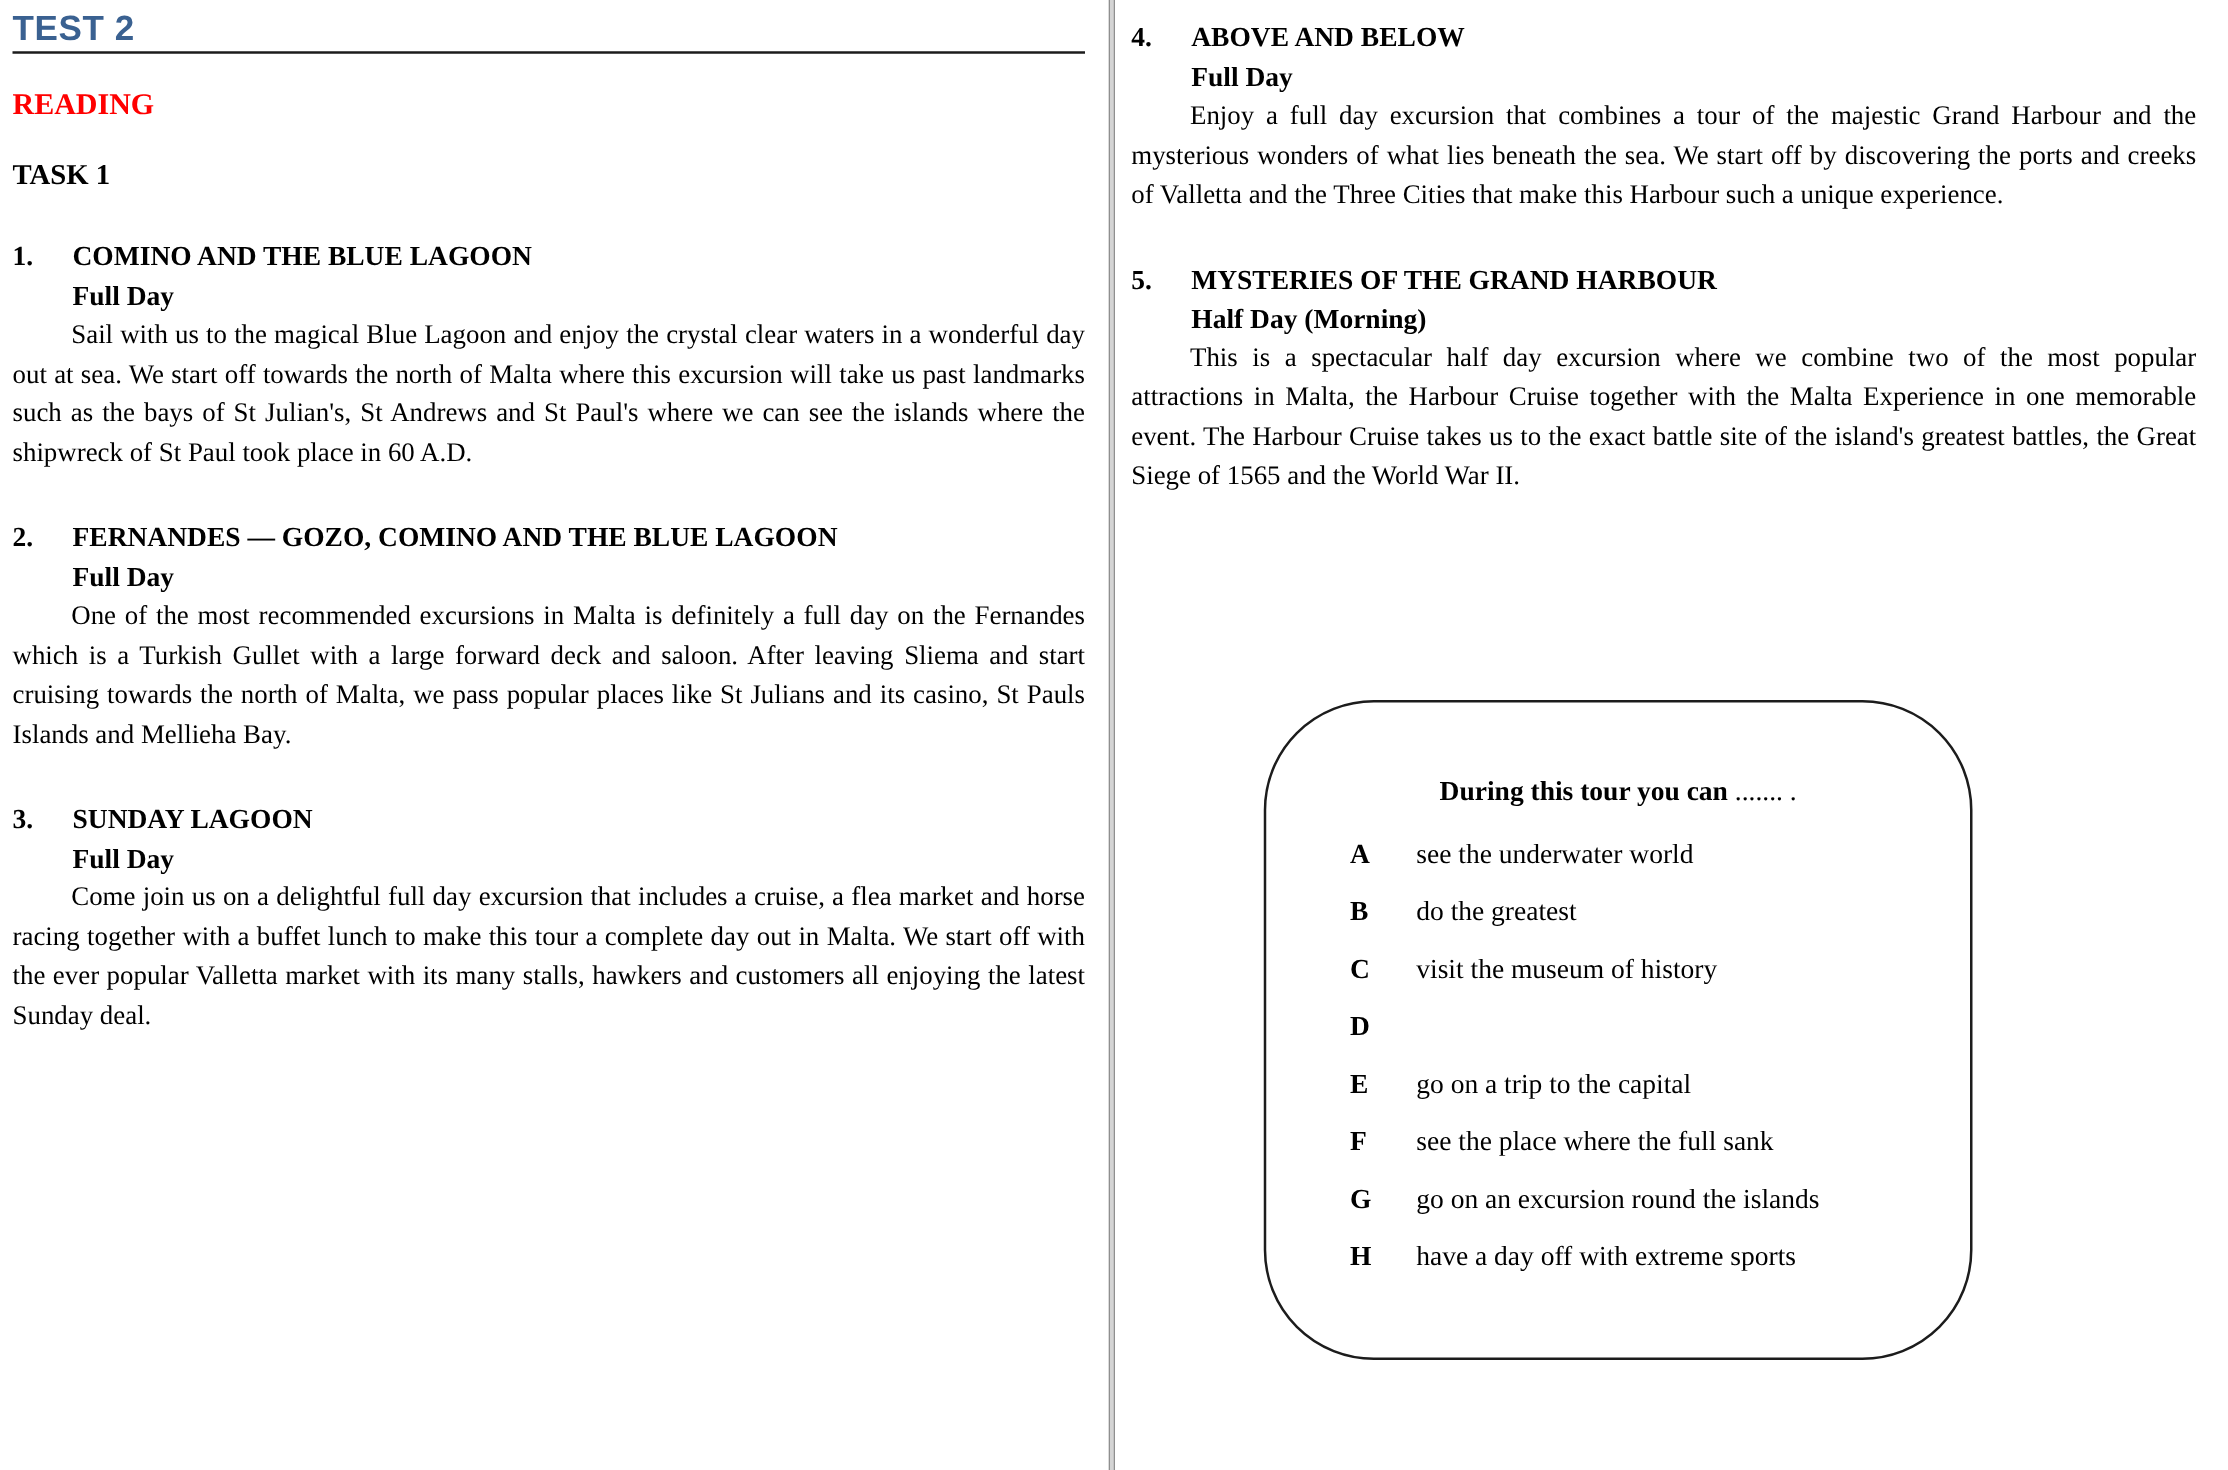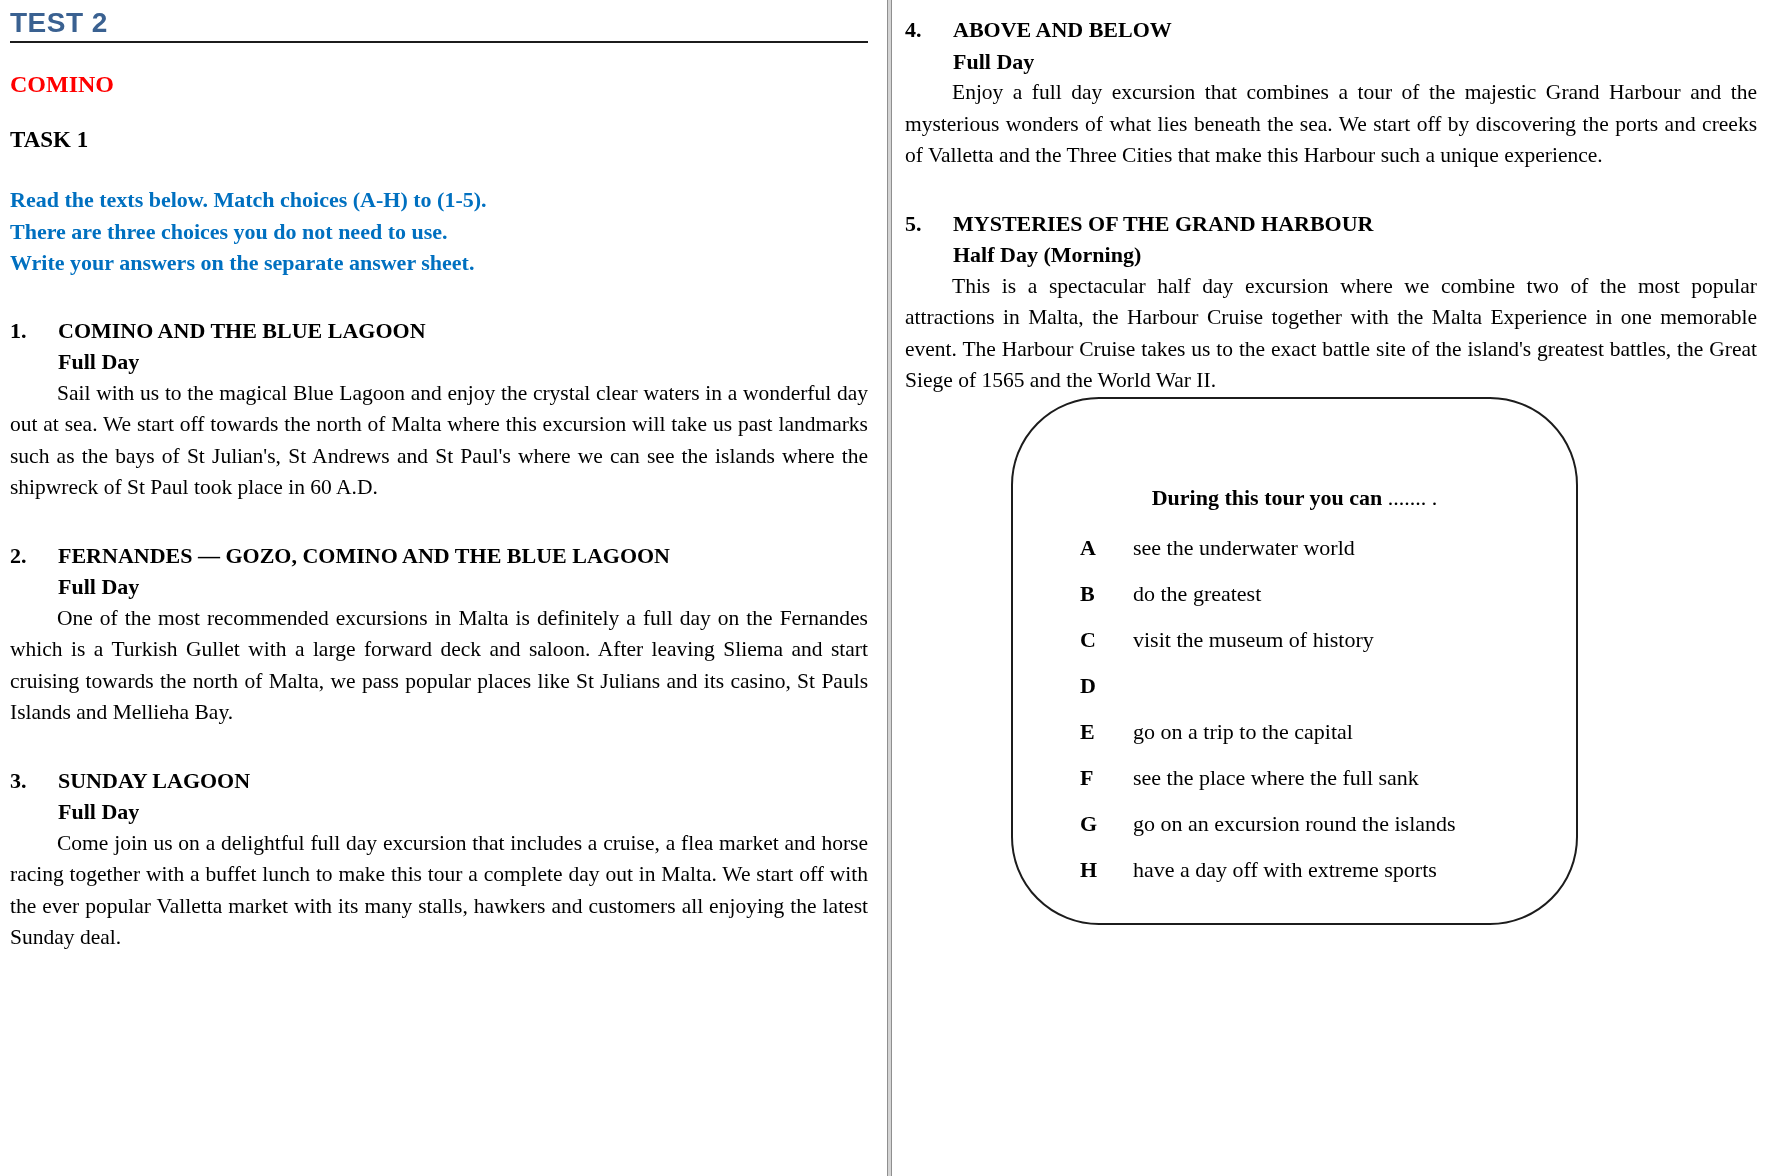--- a/index.html
+++ b/index.html
@@ -47,49 +47,44 @@
   .p-head { display:flex; font-weight:bold; font-size:22px; line-height:31.5px; }
   .p-num { flex:0 0 48px; }
   .p-title { flex:1; }
   .p-duration { margin-left:48px; font-weight:bold; font-size:22px; line-height:31.5px; }
   .p-text {
     margin:0; font-size:21.5px; line-height:31.5px;
     text-align:justify; text-indent:47px;
   }
 
   .choices-box {
-    margin-left:106px;
+    margin-top:163px; margin-left:106px;
     width:567px; height:528px; box-sizing:border-box;
     border:2px solid #1c1c1c; border-radius:88px;
-    padding-top:84px;
+    padding-top:56px;
     background:#ffffff;
   }
   .box-title { text-align:center; font-size:22px; line-height:30px; margin-bottom:12px; }
   .box-title .bt-bold { font-weight:bold; }
   .opt { display:flex; margin-left:67px; font-size:22px; line-height:46px; }
   .opt-letter { flex:0 0 53px; font-weight:bold; }
   .opt-text { flex:1; }
 </style>
 </head>
 <body>
 
 <div class="page">
 
   <div class="col left">
     <div class="doc-title">TEST 2</div>
     <div class="title-rule"></div>
 
-    <div class="reading-heading">COMINO</div>
+    <div class="reading-heading">READING</div>
     <div class="task-heading">TASK 1</div>
 
-    <div class="instructions">
-      <div>Read the texts below. Match choices (A-H) to (1-5).</div>
-      <div>There are three choices you do not need to use.</div>
-      <div>Write your answers on the separate answer sheet.</div>
-    </div>
 
     <div class="passage">
       <div class="p-head">
         <span class="p-num">1.</span>
         <span class="p-title">COMINO AND THE BLUE LAGOON</span>
       </div>
       <div class="p-duration">Full Day</div>
       <p class="p-text">Sail with us to the magical Blue Lagoon and enjoy the crystal clear waters in a wonderful day out at sea. We start off towards the north of Malta where this excursion will take us past landmarks such as the bays of St Julian's, St Andrews and St Paul's where we can see the islands where the shipwreck of St Paul took place in 60 A.D.</p>
     </div>
 

